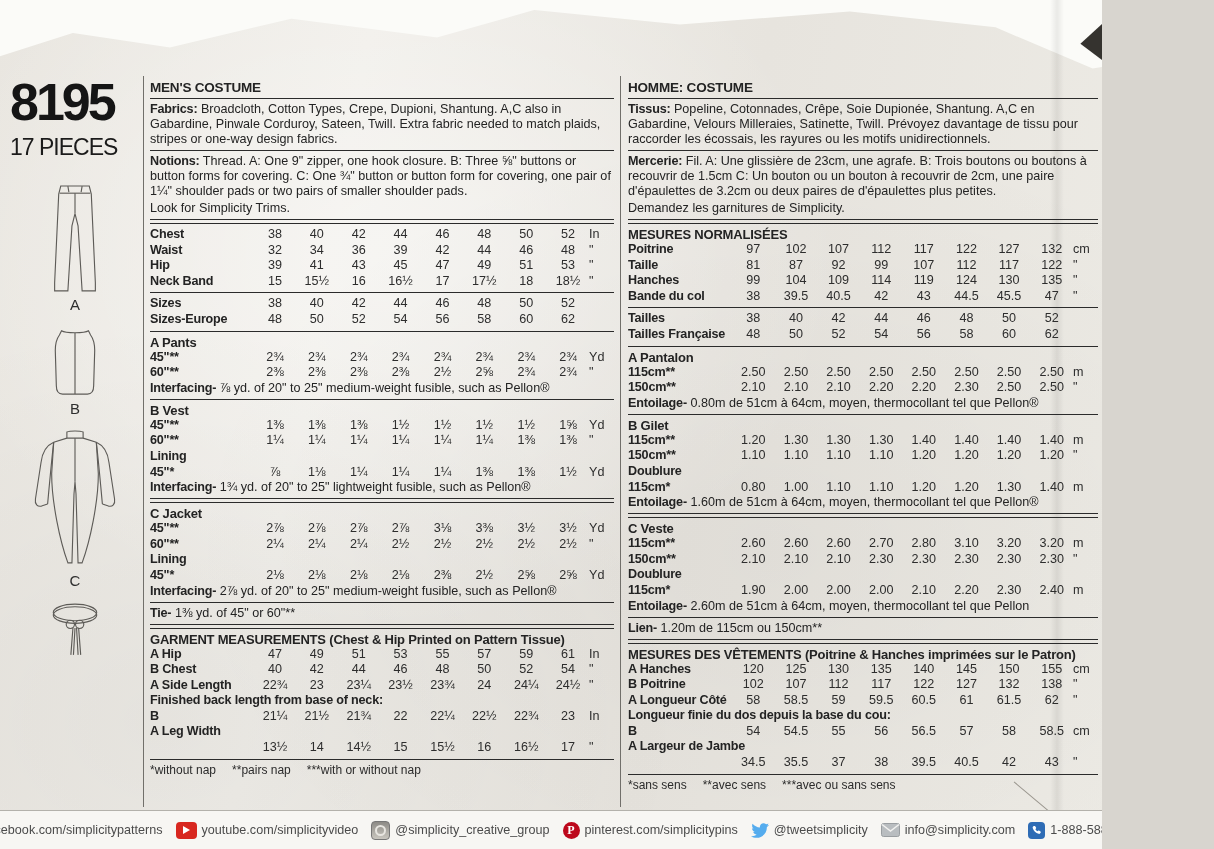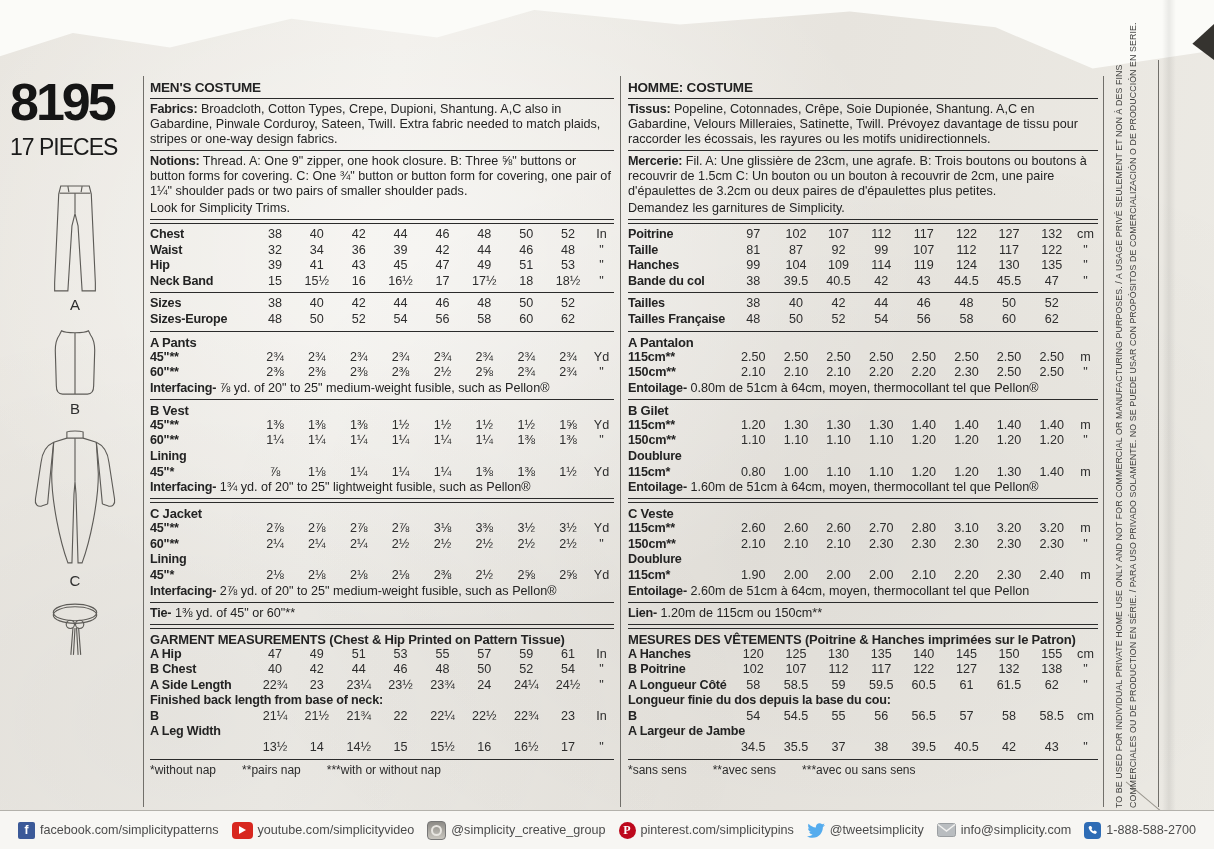--- a/index.html
+++ b/index.html
@@ -1,17 +1,17 @@
 <!DOCTYPE html>
 <html><head>
 <meta charset="utf-8">
 <style>
   html,body{margin:0;padding:0;background:#d8d5cf;}
   #page{
-    position:relative;width:1214px;height:849px;overflow:hidden;
+    position:relative;width:1102px;height:849px;overflow:hidden;
     font-family:"Liberation Sans",sans-serif;color:#1c1c1c;
     background:
       radial-gradient(ellipse at 35% 30%, rgba(255,255,255,.45), transparent 45%),
       radial-gradient(ellipse at 70% 65%, rgba(0,0,0,.035), transparent 55%),
       radial-gradient(ellipse at 15% 85%, rgba(0,0,0,.04), transparent 40%),
       linear-gradient(100deg,#e9e6e0 0%,#f0eee9 30%,#e7e4de 62%,#edebe5 100%);
   }
   
   .tear-top{position:absolute;top:0;left:0;width:1214px;height:72px;background:#fbfbf8;
     clip-path:polygon(0 0,100% 0,100% 70%,90% 95%,82% 38%,70% 16%,56% 34%,44% 14%,36% 52%,24% 26%,14% 66%,6% 46%,0 78%);
@@ -39,25 +39,25 @@
   .title{font-weight:700;font-size:13.5px;letter-spacing:-.2px;}
   .rule{border-top:1.4px solid #2b2b2b;margin:3px 0 3px;}
   .rule2{height:3px;border-top:1.2px solid #2b2b2b;border-bottom:1.2px solid #2b2b2b;margin:3px 0;}
   .para{margin:1px 0 2px;}
   .para b{letter-spacing:-.2px;}
   .shead{font-weight:700;font-size:13px;letter-spacing:-.2px;margin-top:1px;}
   .trow{display:flex;align-items:baseline;line-height:15.6px;}
   .tlabel{width:104px;flex:none;font-weight:700;letter-spacing:-.2px;}
   .tvals{flex:1;display:grid;grid-template-columns:repeat(8,1fr);}
   .tvals span{text-align:center;color:#2d2d2d;}
-  .tunit{width:25px;flex:none;text-align:center;color:#2d2d2d;}
+  .tunit{width:25px;flex:none;text-align:left;color:#2d2d2d;}
   .subrow .tlabel{width:auto;}
   .note b{letter-spacing:-.2px;}
   .note{margin:0 0 2px;}
-  .footnotes{display:flex;gap:26px;font-size:12px;margin-top:2px;color:#2b2b2b;}
+  .footnotes{display:flex;gap:16px;font-size:12px;margin-top:2px;color:#2b2b2b;}
 
   
   #side-text{position:absolute;left:1112px;top:66px;height:742px;width:32px;
     writing-mode:vertical-rl;transform:rotate(180deg);
     font-size:8.8px;line-height:14px;color:#3d3d3b;letter-spacing:.1px;white-space:nowrap;}
 
   
   #footer-bar{position:absolute;left:0;right:0;bottom:0;height:38px;background:#f7f6f3;
     border-top:1px solid #b3b1ab;display:flex;align-items:center;justify-content:center;
     gap:13px;font-size:12.6px;color:#4b4b4b;}
@@ -490,20 +490,21 @@
 
   <div class="tcol" id="col-fr">
     <div class="title">HOMME: COSTUME</div>
     <div class="rule"></div>
     <div class="para"><b>Tissus:</b> <span>Popeline, Cotonnades, Crêpe, Soie Dupionée, Shantung. A,C en Gabardine, Velours Milleraies, Satinette, Twill. Prévoyez davantage de tissu pour raccorder les écossais, les rayures ou les motifs unidirectionnels.</span></div>
     <div class="rule"></div>
     <div class="para"><b>Mercerie:</b> <span>Fil. A: Une glissière de 23cm, une agrafe. B: Trois boutons ou boutons à recouvrir de 1.5cm C: Un bouton ou un bouton à recouvrir de 2cm, une paire d'épaulettes de 3.2cm ou deux paires de d'épaulettes plus petites.</span></div>
     <div class="para">Demandez les garnitures de Simplicity.</div>
     <div class="rule2"></div>
 
+    <div class="shead">MESURES NORMALISÉES</div>
     <div>
   <div class="trow">
     <span class="tlabel">Poitrine</span>
     <span class="tvals">
             <span>97</span>
             <span>102</span>
             <span>107</span>
             <span>112</span>
             <span>117</span>
             <span>122</span>

